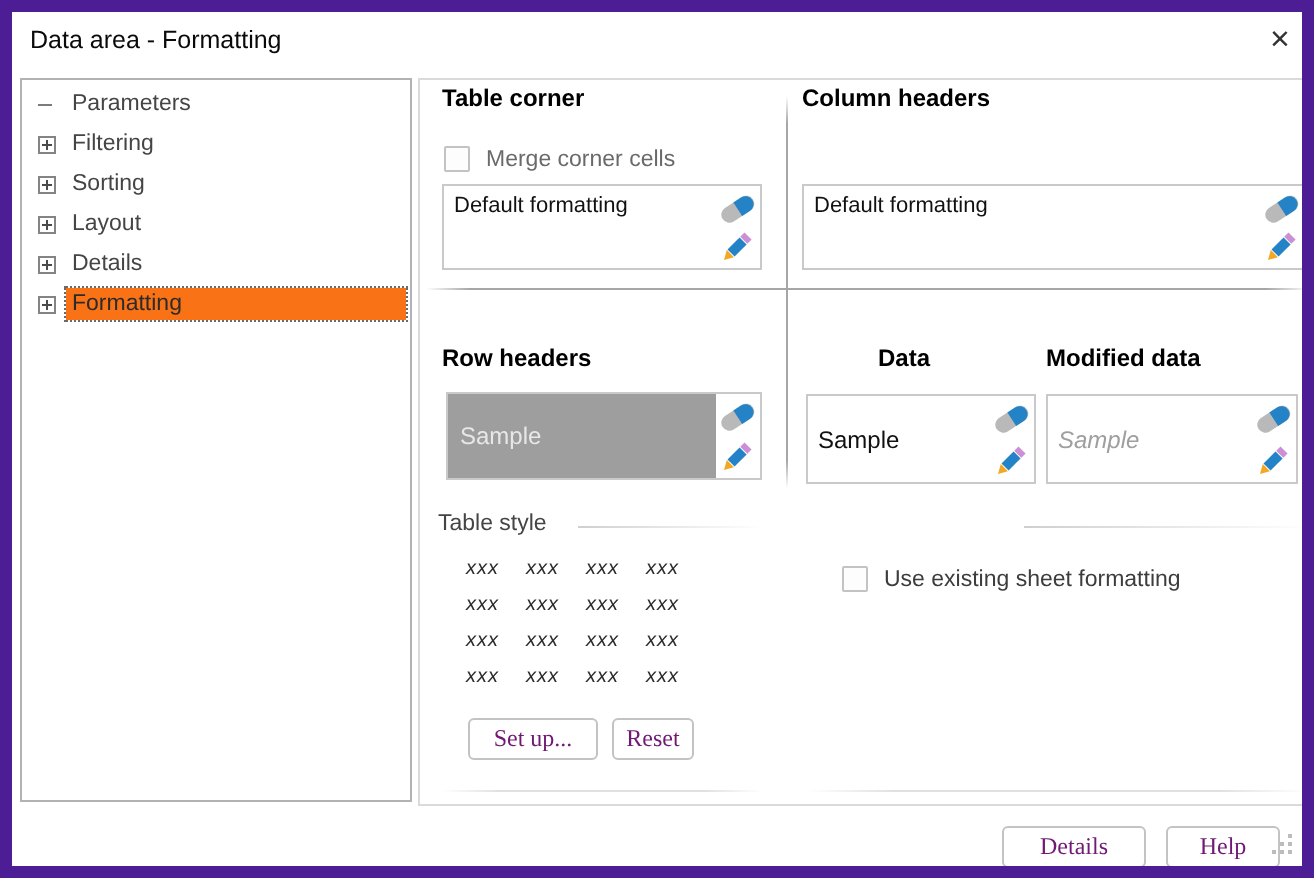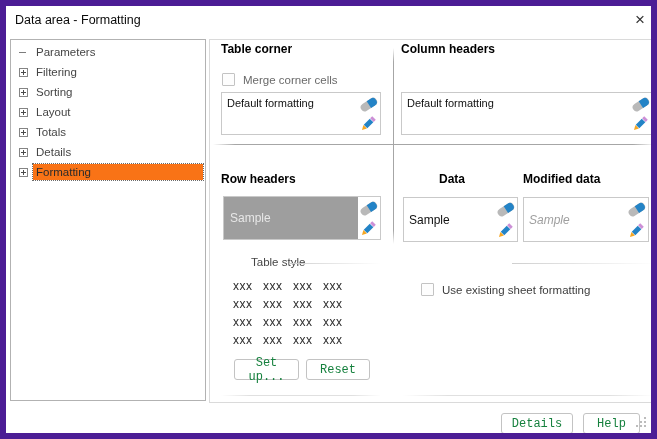--- a/index.html
+++ b/index.html
@@ -25,21 +25,21 @@
   .expand{width:9px;height:9px;margin-right:5px;position:relative;flex:none;}
   .expand.plus{border:1px solid #848484;background:#fff;}
   .expand.plus::before{content:"";position:absolute;left:1px;right:1px;top:3px;height:1px;background:#4a4a4a;}
   .expand.plus::after{content:"";position:absolute;top:1px;bottom:1px;left:3px;width:1px;background:#4a4a4a;}
   .expand.minus::before{content:"";position:absolute;left:0;top:4px;width:7px;height:1px;background:#7c7c7c;}
   .tree-label{flex:1;padding:2px 3px;margin-right:2px;white-space:nowrap;}
   .tree-item.selected .tree-label{background:#f97316;outline:1px dotted #6a6a6a;outline-offset:0;color:#2b2b2b;}
   
   .content-panel{position:absolute;left:203px;top:33px;width:449px;height:364px;border:1px solid #dadada;background:#fff;}
   .section-title{position:absolute;font-size:12px;font-weight:bold;color:#000;white-space:nowrap;}
-  .group-label{position:absolute;font-size:11.5px;color:#454545;white-space:nowrap;margin-left:32px;}
+  .group-label{position:absolute;font-size:11.5px;color:#454545;white-space:nowrap;}
   .group-rule{position:absolute;height:1px;background:linear-gradient(to right,#cfcfcf,rgba(207,207,207,0));}
   .divider-h{position:absolute;left:207px;top:138px;width:442px;height:1px;
     background:linear-gradient(to right,rgba(164,164,164,0),#a6a6a6 5%,#a6a6a6 95%,rgba(164,164,164,0));}
   .divider-v{position:absolute;left:387px;top:42px;width:1px;height:196px;
     background:linear-gradient(to bottom,rgba(164,164,164,0),#a6a6a6 7%,#a6a6a6 93%,rgba(164,164,164,0));}
   .bottom-fade{position:absolute;top:389px;height:1px;
     background:linear-gradient(to right,rgba(222,222,222,0),#e0e0e0 18%,#e0e0e0 82%,rgba(222,222,222,0));}
   
   .fmt-box{position:absolute;border:1px solid #c9c9c9;background:#fff;padding-left:27px;}
   .fmt-box .box-text{position:absolute;left:5px;top:4px;font-size:11px;color:#111;white-space:nowrap;}
@@ -49,25 +49,25 @@
   .icon-btn{width:19px;height:17px;display:flex;align-items:center;justify-content:center;}
   .gray-inner{position:absolute;left:0;top:0;bottom:0;right:22px;background:#9e9e9e;}
   .gray-inner .box-text{position:absolute;left:6px;top:50%;transform:translateY(-50%);font-size:12px;color:#e7e7e7;white-space:nowrap;}
   
   .checkbox{position:absolute;width:13px;height:13px;border:1px solid #c3c3c3;border-radius:1px;background:#fdfdfd;}
   .check-label{position:absolute;font-size:11.5px;white-space:nowrap;}
   .check-label.muted{color:#6a6a6a;}
   .check-label.dark{color:#3d3d3d;}
   
   .style-grid{position:absolute;left:227px;top:273px;width:124px;display:grid;grid-template-columns:repeat(4,30px);grid-auto-rows:18px;}
-  .xxx-cell{font-size:12px;color:#2b2b2b;letter-spacing:0.5px;}
+  .xxx-cell{font-size:10px;color:#2b2b2b;letter-spacing:0.5px;font-style:italic;}
   
   .btn{position:absolute;display:flex;align-items:center;justify-content:center;
-    background:#fff;border:1px solid #c3c3c3;border-radius:3px;font-size:12px;color:#15803d;
-    font-family:Liberation Mono, monospace;padding:0;}
+    background:#fff;border:1px solid #c3c3c3;border-radius:3px;font-size:12px;color:#701a75;
+    font-family:Liberation Serif, serif;padding:0;}
   .btn.primary{border-color:#3f7dbf;margin-top:48px;}
   
   .grip{position:absolute;right:5px;bottom:5px;width:11px;height:11px;}
   .grip::before{content:"";position:absolute;top:0;right:0;width:2px;height:2px;background:#bcbcbc;
     box-shadow:-4px 4px #bcbcbc,0 4px #bcbcbc,-8px 8px #bcbcbc,-4px 8px #bcbcbc,0 8px #bcbcbc;}
 </style>
 </head>
 <body>
 
 <div class="dialog">
@@ -87,24 +87,20 @@
       <div class="tree-item">
         <span class="expand plus"></span>
         <span class="tree-label">Sorting</span>
       </div>
       <div class="tree-item">
         <span class="expand plus"></span>
         <span class="tree-label">Layout</span>
       </div>
       <div class="tree-item">
         <span class="expand plus"></span>
-        <span class="tree-label">Totals</span>
-      </div>
-      <div class="tree-item">
-        <span class="expand plus"></span>
         <span class="tree-label">Details</span>
       </div>
       <div class="tree-item selected">
         <span class="expand plus"></span>
         <span class="tree-label">Formatting</span>
       </div>
     </div>
 
   <div class="content-panel"></div>
   <div class="divider-h"></div>
@@ -253,21 +249,21 @@
       <span class="xxx-cell">xxx</span>
       <span class="xxx-cell">xxx</span>
       <span class="xxx-cell">xxx</span>
       <span class="xxx-cell">xxx</span>
       <span class="xxx-cell">xxx</span>
       <span class="xxx-cell">xxx</span>
       <span class="xxx-cell">xxx</span>
       <span class="xxx-cell">xxx</span>
     </div>
   <button class="btn" style="left:228px;top:353px;width:65px;height:21px;">Set up...</button>
-  <button class="btn" style="left:300px;top:353px;width:64px;height:21px;">Reset</button>
+  <button class="btn" style="left:300px;top:353px;width:41px;height:21px;">Reset</button>
 
   <div class="group-rule" style="left:506px;top:257px;width:143px;"></div>
   <span class="checkbox" style="left:415px;top:277px;"></span>
   <div class="check-label dark" style="left:436px;top:278px;">Use existing sheet formatting</div>
 
   <div class="bottom-fade" style="left:215px;width:160px;"></div>
   <div class="bottom-fade" style="left:397px;width:251px;"></div>
 
   <button class="btn primary" style="left:413px;top:407px;width:76px;height:21px;">OK</button>
   <button class="btn" style="left:495px;top:407px;width:72px;height:21px;">Details</button>

